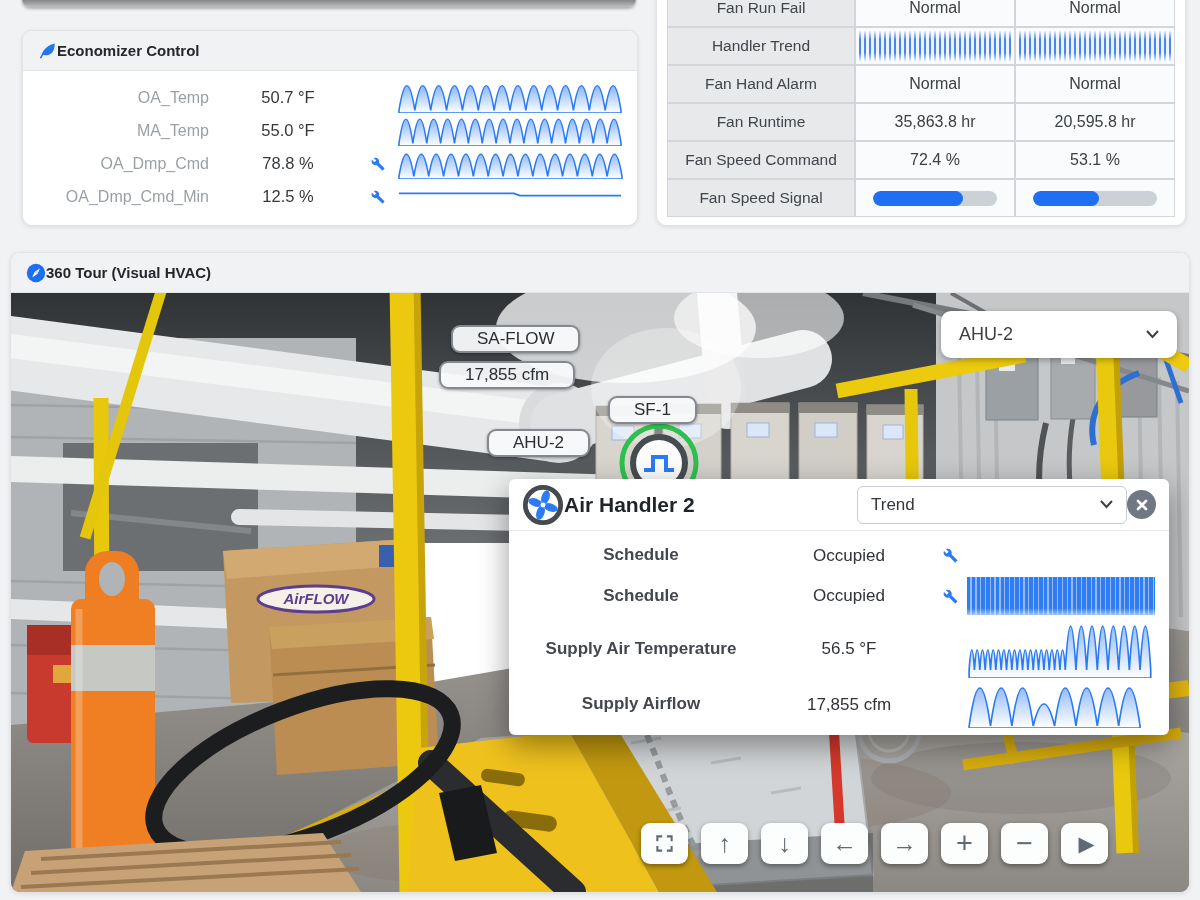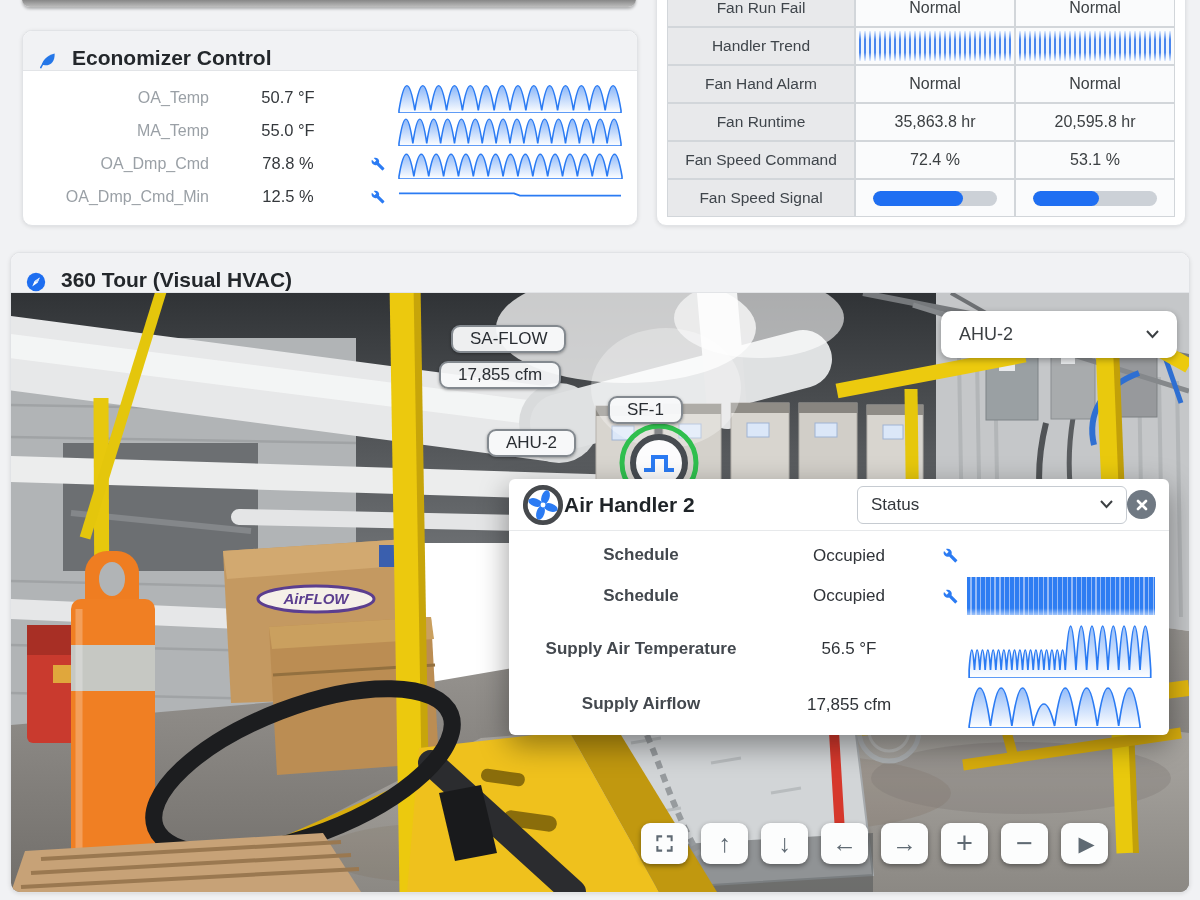--- a/index.html
+++ b/index.html
@@ -2,23 +2,23 @@
 <html><head>
 <meta charset="utf-8">
 <style>
   * { margin:0; padding:0; box-sizing:border-box; }
   html,body { width:1200px; height:900px; overflow:hidden;
     font-family:"Liberation Sans", sans-serif; background:#f1f2f4; color:#3c4043; }
 
   
   .card { position:absolute; background:#fff; border:1px solid #e1e3e6; border-radius:10px;
     box-shadow:0 1px 4px rgba(0,0,0,.10); }
-  .card-header { height:40px; display:flex; align-items:flex-end; gap:15px; padding:0 15px;
+  .card-header { height:40px; display:flex; align-items:center; gap:0; padding:0 15px;
     background:#f1f2f4; border-bottom:1px solid #e2e4e7; border-radius:9px 9px 0 0;
-    font-size:21px; font-weight:700; color:#23272b; }
+    font-size:15px; font-weight:700; color:#23272b; }
 
   
   .top-strip { position:absolute; left:22px; top:-3px; width:614px; height:10px;
     background:linear-gradient(#6f6f6f,#bdbdbd); border-radius:0 0 8px 8px;
     box-shadow:0 2px 3px rgba(0,0,0,.28); }
 
   
   #econ { left:22px; top:30px; width:616px; height:196px; }
   .econ-body { padding:10px 14px 0 14px; }
   .econ-row { display:grid; grid-template-columns:180px 142px 38px 1fr; align-items:center; height:33px; }
@@ -42,21 +42,21 @@
   .ptrack { width:78%; height:15px; border-radius:8px; background:#ccd1d7; overflow:hidden; }
   .pfill { height:100%; border-radius:8px; background:#1f6ff2; }
 
   
   #tour { left:10px; top:252px; width:1180px; height:641px; }
   .scene-wrap { position:relative; width:1178px; height:599px; border-radius:0 0 9px 9px; overflow:hidden; }
   .scene-wrap > svg.pano { position:absolute; left:0; top:0; }
 
   
   .pill { position:absolute; background:rgba(248,249,250,.95); border:2px solid #83898f;
-    border-radius:9px; padding:2px 17px; font-size:17px; color:#2a2e33; white-space:nowrap;
+    border-radius:9px; padding:2px 24px; font-size:17px; color:#2a2e33; white-space:nowrap;
     box-shadow:0 1px 3px rgba(0,0,0,.35); }
 
   
   .cam-select { position:absolute; left:930px; top:18px; width:236px; height:47px; background:#fff;
     border-radius:10px; box-shadow:0 2px 6px rgba(0,0,0,.3); display:flex; align-items:center;
     padding:0 18px; font-size:18px; color:#3c4043; cursor:pointer; }
   .cam-select .grow { flex:1; }
 
   
   .popup { position:absolute; left:498px; top:186px; width:660px; height:256px; background:#fff;
@@ -444,21 +444,21 @@
           <g fill="#2b7bf3">
             <ellipse cx="22" cy="13.5" rx="4.2" ry="7.5" transform="rotate(18 22 22)"></ellipse>
             <ellipse cx="22" cy="13.5" rx="4.2" ry="7.5" transform="rotate(108 22 22)"></ellipse>
             <ellipse cx="22" cy="13.5" rx="4.2" ry="7.5" transform="rotate(198 22 22)"></ellipse>
             <ellipse cx="22" cy="13.5" rx="4.2" ry="7.5" transform="rotate(288 22 22)"></ellipse>
           </g>
           <circle cx="22" cy="22" r="2.6" fill="#fff"></circle>
         </svg>
         <span class="popup-title">Air Handler 2</span>
         <div class="range-select">
-          <span class="grow">Status</span>
+          <span class="grow">Trend</span>
           <svg class="chev" viewBox="0 0 13 9">
             <polyline points="1,1 6.5,7 12,1" fill="none" stroke="#3c4043" stroke-width="2"></polyline>
           </svg>
         </div>
         <div class="close-btn">
           <svg width="12" height="12" viewBox="0 0 12 12">
             <path d="M2 2 L10 10 M10 2 L2 10" stroke="#fff" stroke-width="2.6" stroke-linecap="round"></path>
           </svg>
         </div>
       </div>

